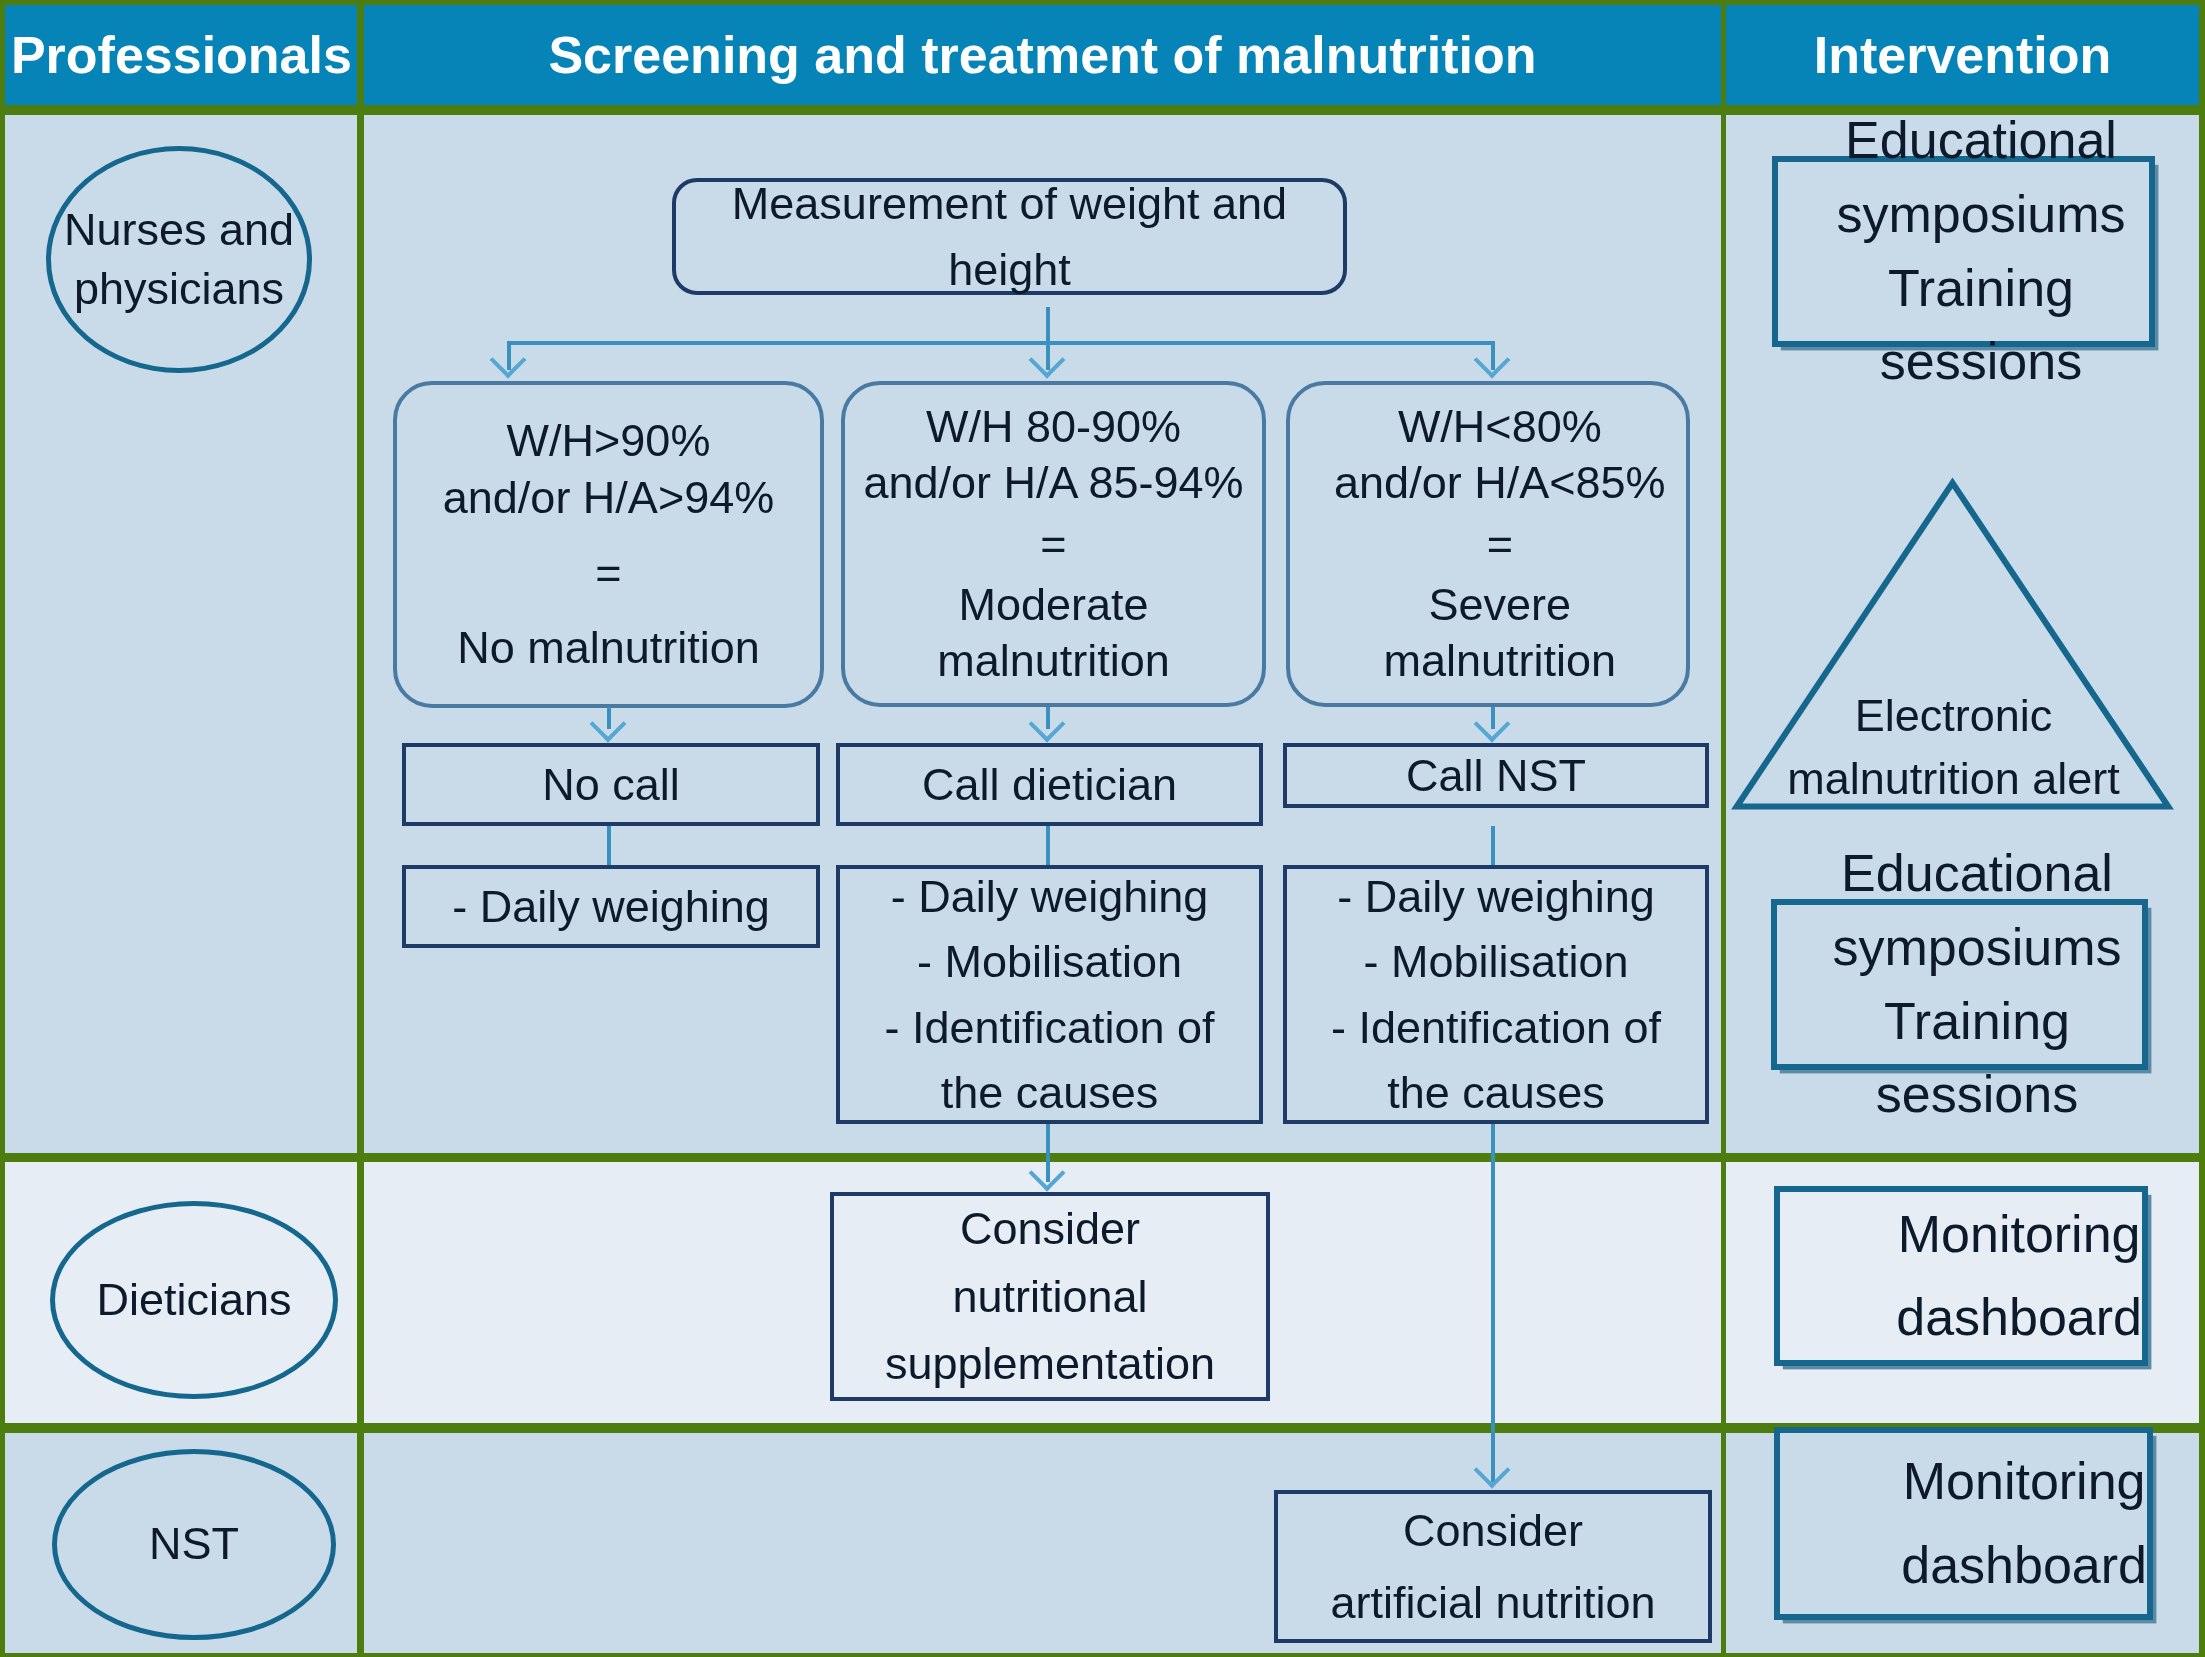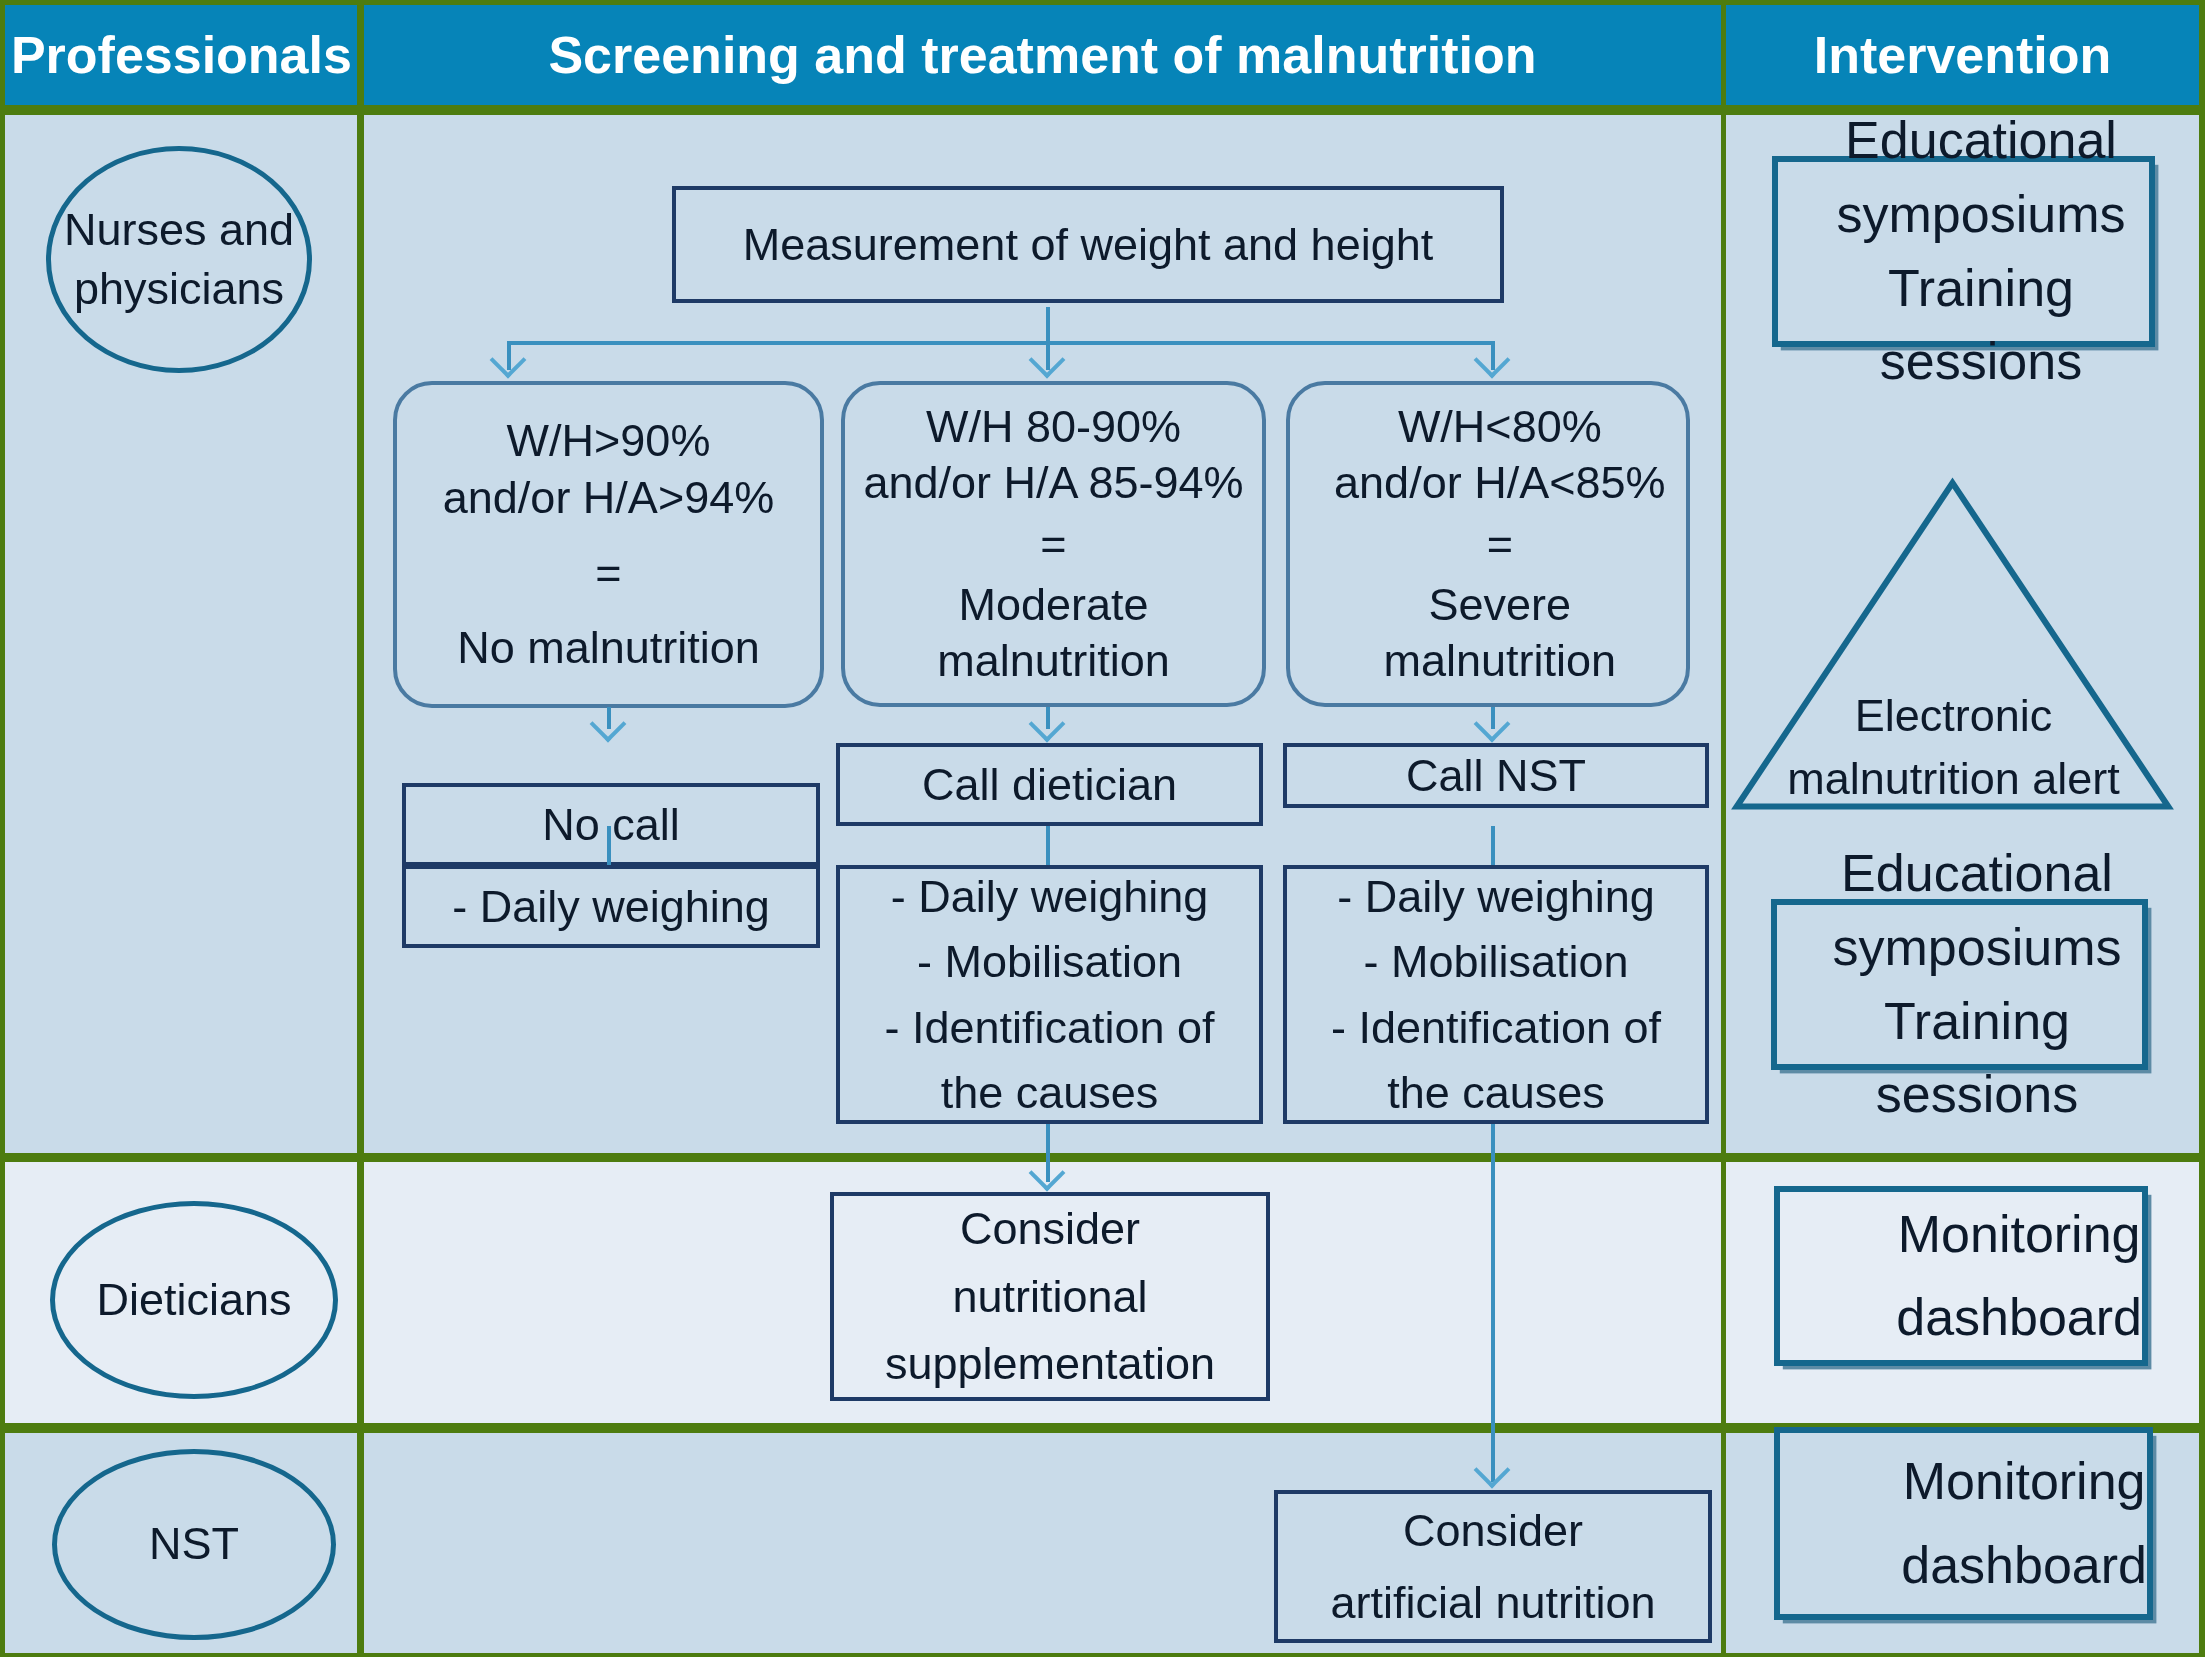--- a/index.html
+++ b/index.html
@@ -89,21 +89,21 @@
     <span class="txt">Nurses and
 physicians</span>
   </div>
   <div class="abs ellipse" style="left:50px;top:1201px;width:288px;height:198px;">
     <span class="txt">Dieticians</span>
   </div>
   <div class="abs ellipse" style="left:52px;top:1449px;width:284px;height:191px;">
     <span class="txt">NST</span>
   </div>
 
-  <div class="abs box" style="left:672px;top:186px;width:832px;height:117px;">
+  <div class="abs box" style="left:672px;top:178px;width:675px;height:117px;border-radius:25px;">
     <span class="txt">Measurement of weight and height</span>
   </div>
 
   <div class="abs vline" style="left:1046px;top:307px;height:37px;"></div>
   <div class="abs hline" style="left:507px;top:341px;width:988px;"></div>
 
   <div class="abs vline" style="left:507px;top:341px;height:28.5px;"></div>
   <div class="abs chev" style="left:495px;top:347px;"></div>
 
   <div class="abs vline" style="left:1046px;top:341px;height:28.5px;"></div>
@@ -135,21 +135,21 @@
 
   <div class="abs vline" style="left:607px;top:707px;height:22px;"></div>
   <div class="abs chev" style="left:595px;top:711px;"></div>
 
   <div class="abs vline" style="left:1046px;top:707px;height:22px;"></div>
   <div class="abs chev" style="left:1034px;top:711px;"></div>
 
   <div class="abs vline" style="left:1491px;top:707px;height:22px;"></div>
   <div class="abs chev" style="left:1479px;top:711px;"></div>
 
-  <div class="abs box" style="left:402px;top:743px;width:418px;height:83px;margin-top:40px;">
+  <div class="abs box" style="left:402px;top:743px;width:418px;height:83px;">
     <span class="txt">No call</span>
   </div>
   <div class="abs box" style="left:836px;top:743px;width:427px;height:83px;">
     <span class="txt">Call dietician</span>
   </div>
   <div class="abs box" style="left:1283px;top:743px;width:426px;height:65px;">
     <span class="txt">Call NST</span>
   </div>
 
   <div class="abs vline" style="left:607px;top:826px;height:39px;"></div>

